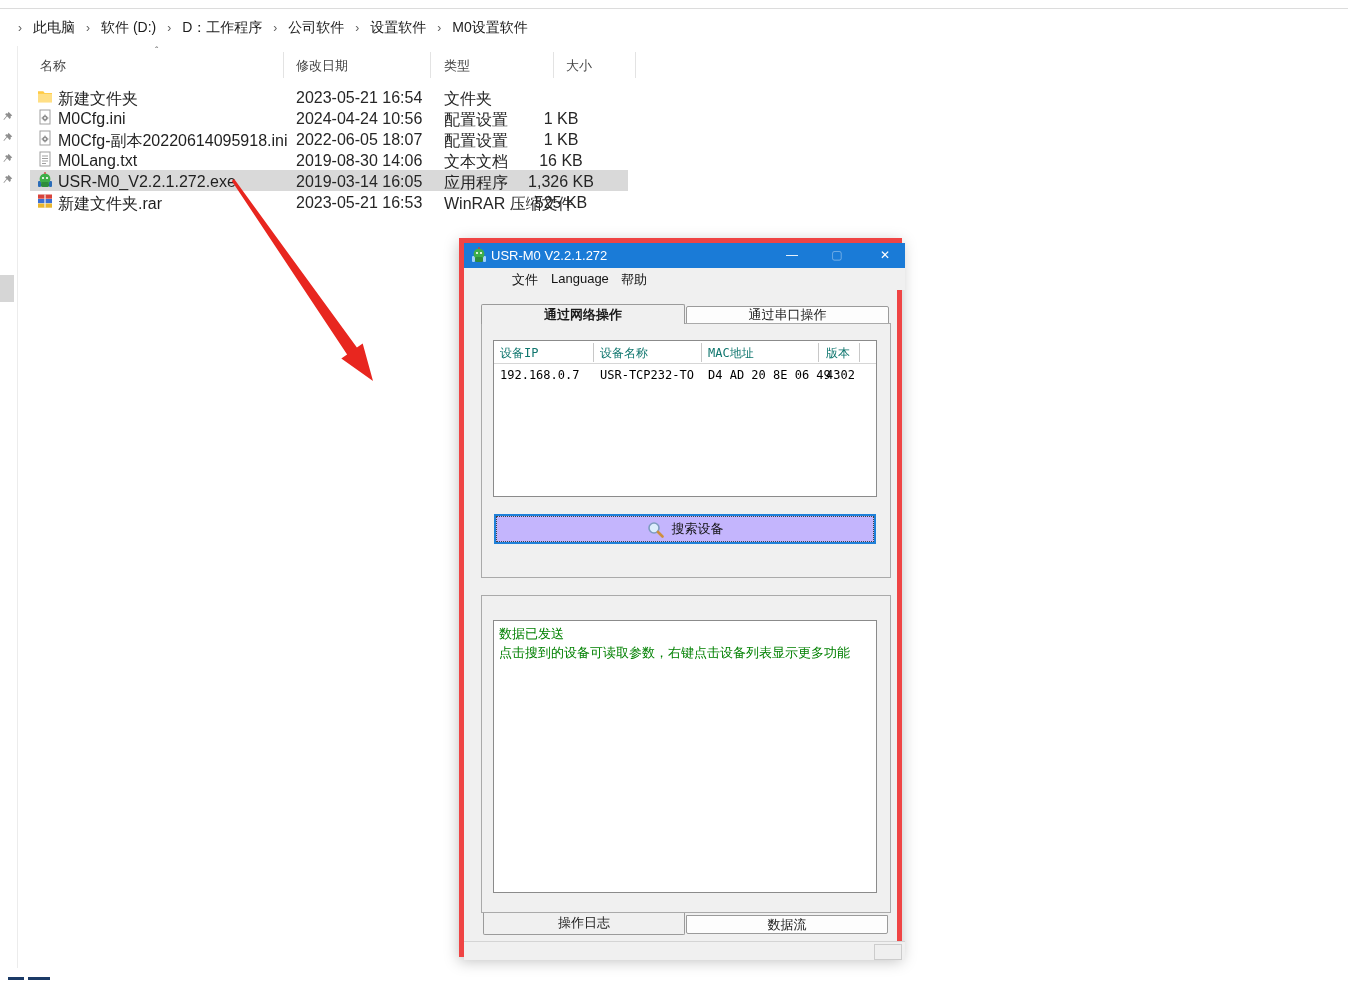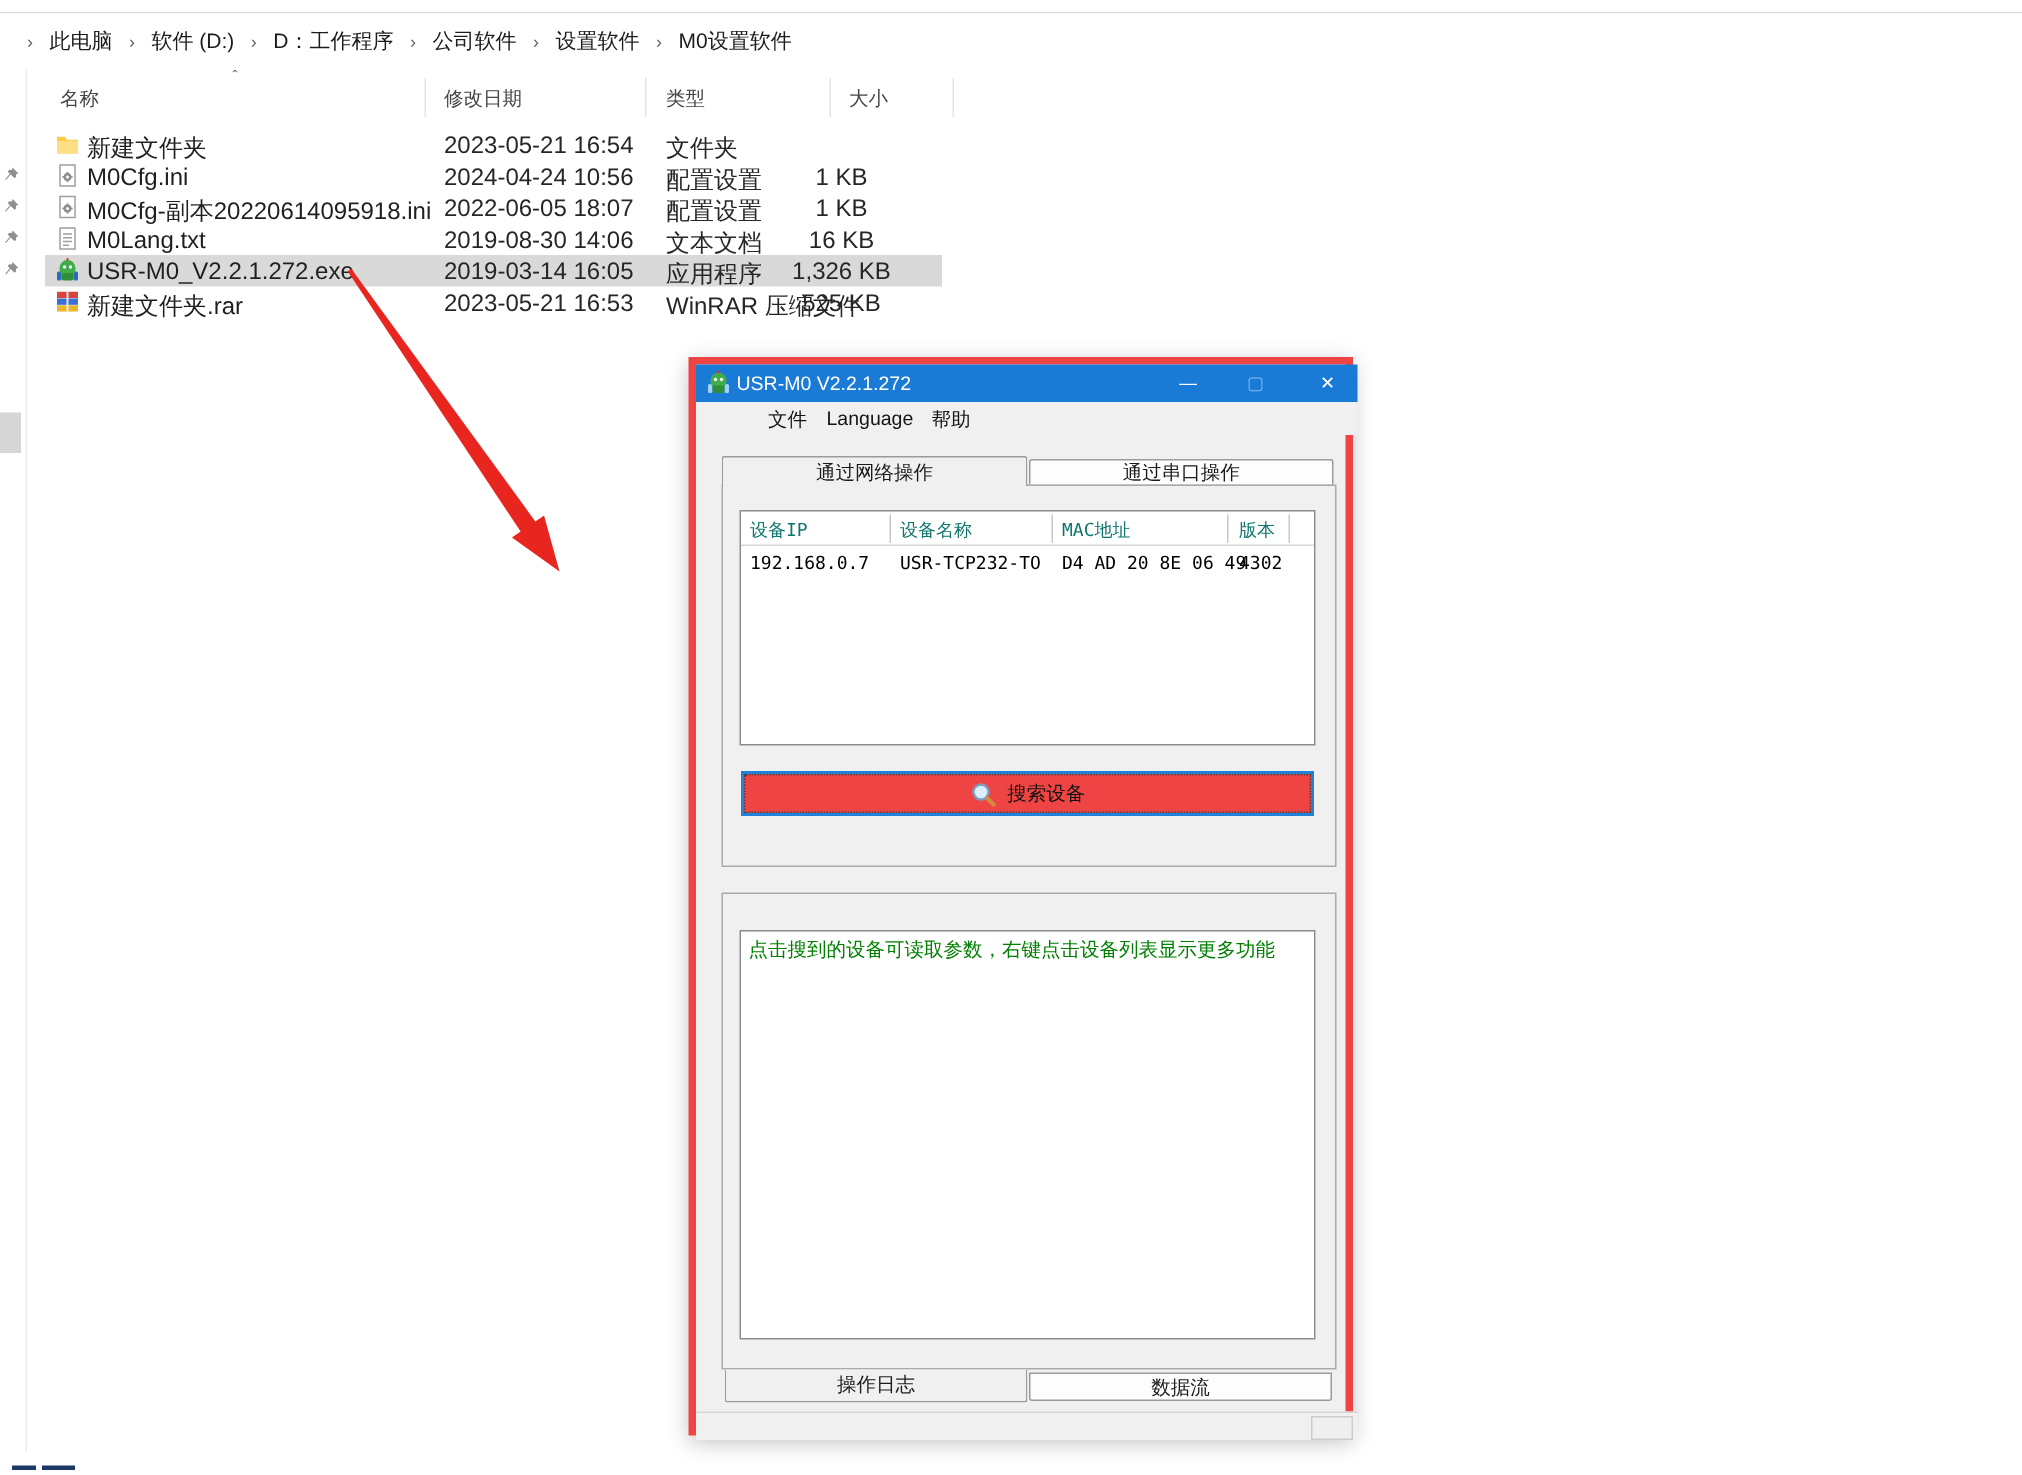--- a/index.html
+++ b/index.html
@@ -36,30 +36,30 @@
   
   .dialog { left:459px; top:238px; width:443px; height:719px; background:#f0f0f0; border:5px solid #ef4444; box-shadow:0 4px 14px rgba(0,0,0,.25); }
   .titlebar { left:0; top:0; width:441px; height:25px; background:#1a7bd7; color:#fff; }
   .title-text { position:absolute; left:27px; top:5px; font-size:13px; }
   .appico { position:absolute; left:7px; top:4px; width:16px; height:16px; }
   .winbtn { position:absolute; top:0; width:34px; height:25px; text-align:center; line-height:25px; color:#fff; font-size:12px; cursor:default; }
   .menubar { left:0; top:25px; width:441px; height:22px; background:#f0f0f0; font-size:13px; color:#141414; }
   .menuitem { position:absolute; top:3px;margin-left:37px; }
 
   .tab { font-size:13px; color:#1a1a1a; text-align:center; }
-  .tab-top-active { left:17px; top:61px; width:204px; height:20px; background:#f0f0f0; border:1px solid #9b9b9b; border-bottom:none; border-radius:2px 2px 0 0; line-height:19px; z-index:3; }
+  .tab-top-active { left:17px; top:61px; width:204px; height:20px; background:#f0f0f0; border:1px solid #9b9b9b; border-bottom:none; border-radius:2px 2px 0 0; line-height:19px; z-index:3;font-weight:bold; }
   .tab-top-inactive { left:222px; top:63px; width:203px; height:18px; background:#fdfdfd; border:1px solid #9b9b9b; border-radius:2px 2px 0 0; line-height:16px; z-index:1; }
   .grouppanel { left:17px; top:80px; width:410px; height:255px; background:#f0f0f0; border:1px solid #aaaaaa; z-index:2; }
   .devlist { left:29px; top:97px; width:384px; height:157px; background:#fff; border:1px solid #8b8b8b; z-index:4; font-family:"DejaVu Sans Mono", monospace; }
   .devhead { position:absolute; top:4px; font-size:12px; color:#0f766e; white-space:nowrap; }
   .devsep { position:absolute; top:2px; width:1px; height:19px; background:#c8c8c8; }
   .devheadline { position:absolute; left:0; top:22px; width:382px; height:1px; background:#d6d6d6; }
   .devcell { position:absolute; top:27px; font-size:12px; color:#000; white-space:nowrap; }
 
-  .searchbtn { left:30px; top:271px; width:382px; height:30px; background:#ef4444; border:2px solid #2081d9; z-index:4; cursor:default; }
+  .searchbtn { left:30px; top:271px; width:382px; height:30px; background:#c4b5fd; border:2px solid #2081d9; z-index:4; cursor:default; }
   .searchbtn .inner { position:absolute; left:1px; top:1px; right:1px; bottom:1px; outline:1px dotted #444; display:flex; align-items:center; justify-content:center; gap:8px; font-size:13px; color:#111; }
 
   .lowerpanel { left:17px; top:352px; width:410px; height:318px; background:#f0f0f0; border:1px solid #aaaaaa; }
   .logarea { left:29px; top:377px; width:384px; height:273px; background:#fff; border:1px solid #8b8b8b; padding:3px 5px; font-size:13px; line-height:19px; color:#008000; font-family:"DejaVu Sans Mono", monospace; overflow:hidden; }
   .tab-bot-active { left:19px; top:670px; width:202px; height:22px; background:#f0f0f0; border:1px solid #9b9b9b; border-top:none; border-radius:0 0 2px 2px; line-height:20px; z-index:3; }
   .tab-bot-inactive { left:222px; top:672px; width:202px; height:19px; background:#fdfdfd; border:1px solid #9b9b9b; border-radius:0 0 2px 2px; line-height:17px; z-index:1; }
   .statusbar { left:0; top:698px; width:441px; height:19px; background:#f0f0f0; border-top:1px solid #d4d4d4; }
   .statusgrip { position:absolute; left:410px; top:2px; width:28px; height:16px; border:1px solid #cccccc; background:#efefef; }
 
   .bottomdash { top:977px; height:3px; background:#1b3a66; }
@@ -249,20 +249,21 @@
         <svg width="17" height="17" viewBox="0 0 17 17">
           <circle cx="7" cy="7" r="5" fill="#ddeefc" stroke="#7e9cc0" stroke-width="1.6"></circle>
           <line x1="11" y1="11" x2="15.5" y2="15.5" stroke="#cf8f3e" stroke-width="2.6" stroke-linecap="round"></line>
         </svg>
         <span>搜索设备</span>
       </div>
     </div>
 
     <div class="abs lowerpanel"></div>
     <div class="abs logarea">
+      <div>数据已发送</div>
       <div>点击搜到的设备可读取参数，右键点击设备列表显示更多功能</div>
     </div>
     <div class="abs tab tab-bot-active">操作日志</div>
     <div class="abs tab tab-bot-inactive">数据流</div>
 
     <div class="abs statusbar">
       <div class="statusgrip"></div>
     </div>
   </div>
 

